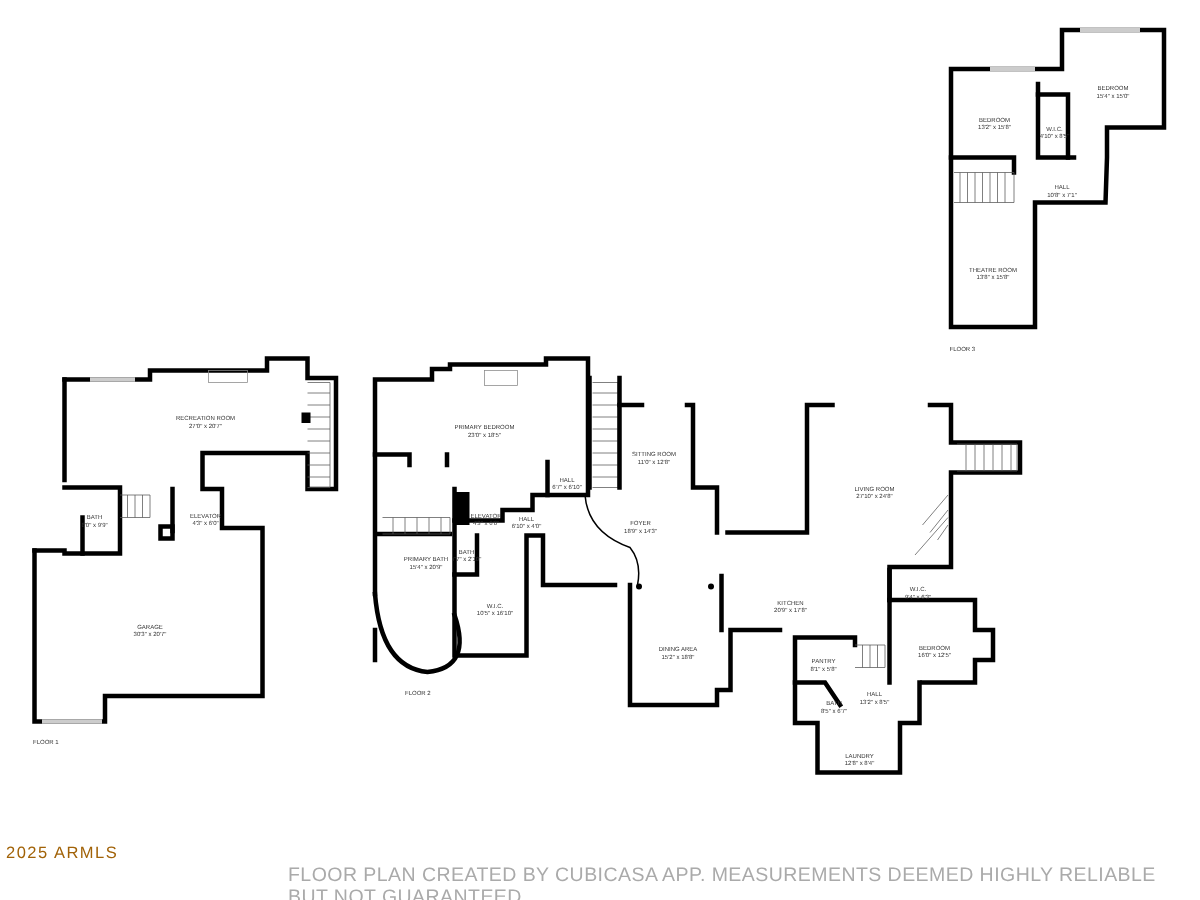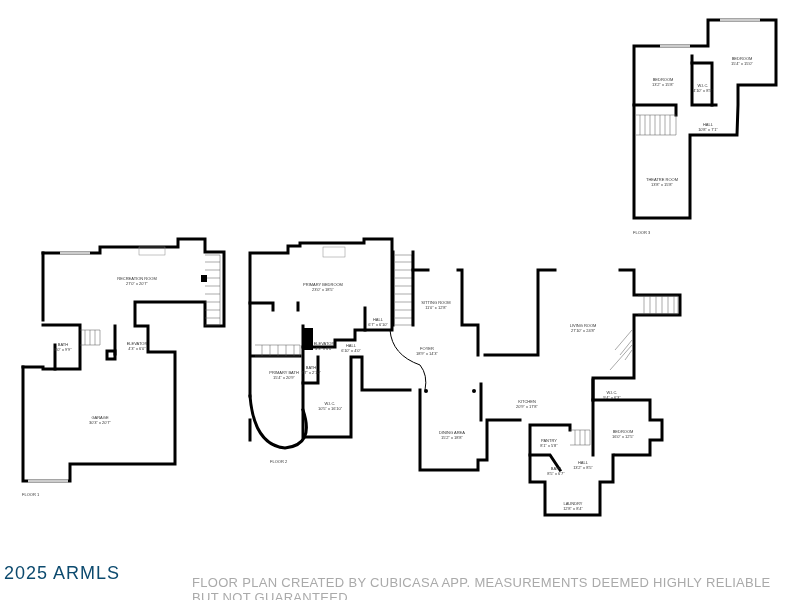--- a/index.html
+++ b/index.html
@@ -4,21 +4,21 @@
 <style>
   html, body { margin:0; padding:0; background:#fff; }
   body { width:800px; height:600px; position:relative; overflow:hidden; font-family:"Liberation Sans", sans-serif; }
   svg.plan { position:absolute; left:0; top:0; }
   .w { stroke:#000; stroke-width:3; fill:none; stroke-linecap:square; }
   .thin { stroke:#000; stroke-width:1; fill:none; }
   .win { stroke:#ccc; stroke-width:3; fill:none; }
   .stair { stroke:#555; stroke-width:0.5; fill:none; }
   .lbl { position:absolute; font-size:4px; color:#333; text-align:center; line-height:5px; transform:translateX(-50%); white-space:nowrap; }
   .floor-lbl { position:absolute; font-size:4px; color:#333; }
-  .wm { position:absolute; left:4px; top:563px; font-size:18px; color:#0c4a6e; letter-spacing:1px; font-weight:300; }
+  .wm { position:absolute; left:4px; top:563px; font-size:11px; color:#a16207; letter-spacing:1px; font-weight:300; }
   .disc { position:absolute; left:192px; top:575px; font-size:13px; color:#aaa; letter-spacing:0.3px; }
 </style>
 </head>
 <body>
 
 <svg class="plan" width="800" height="600" viewBox="0 0 800 600">
 
   <g>
     <path class="w" d="M634,46 L708,46 L708,20 L776,20 L776,85 L738,85 L738,105 L737,135 L690,135 L690,218 L634,218 Z"></path>
     <path class="w" d="M692,63 L712,63 L712,105"></path>

